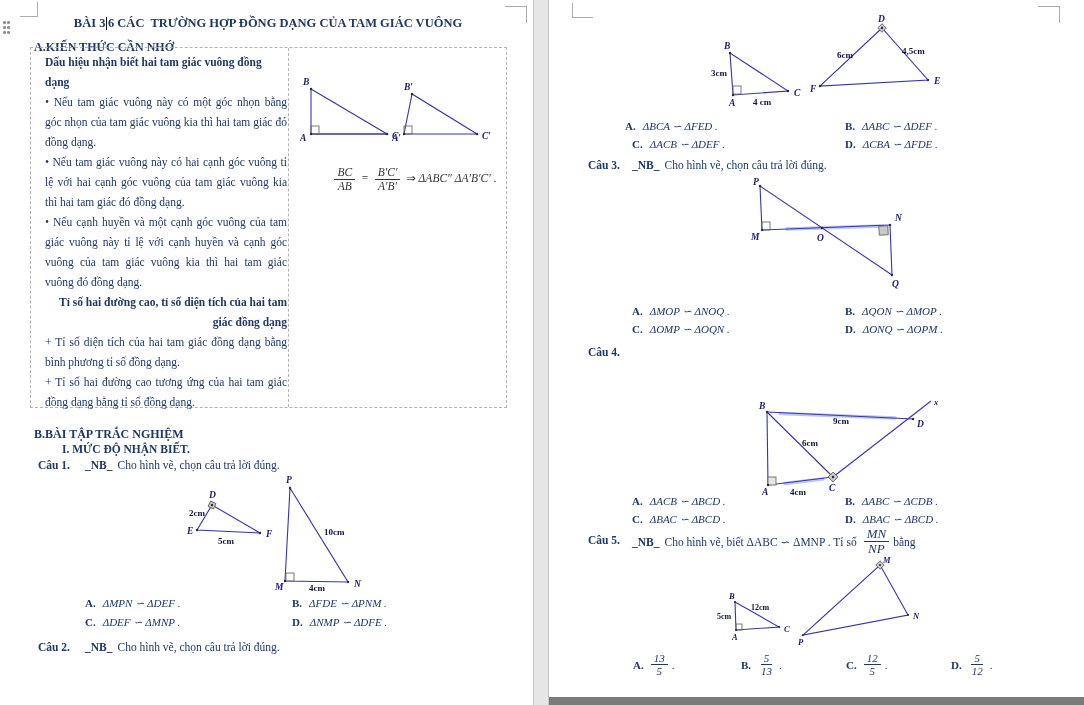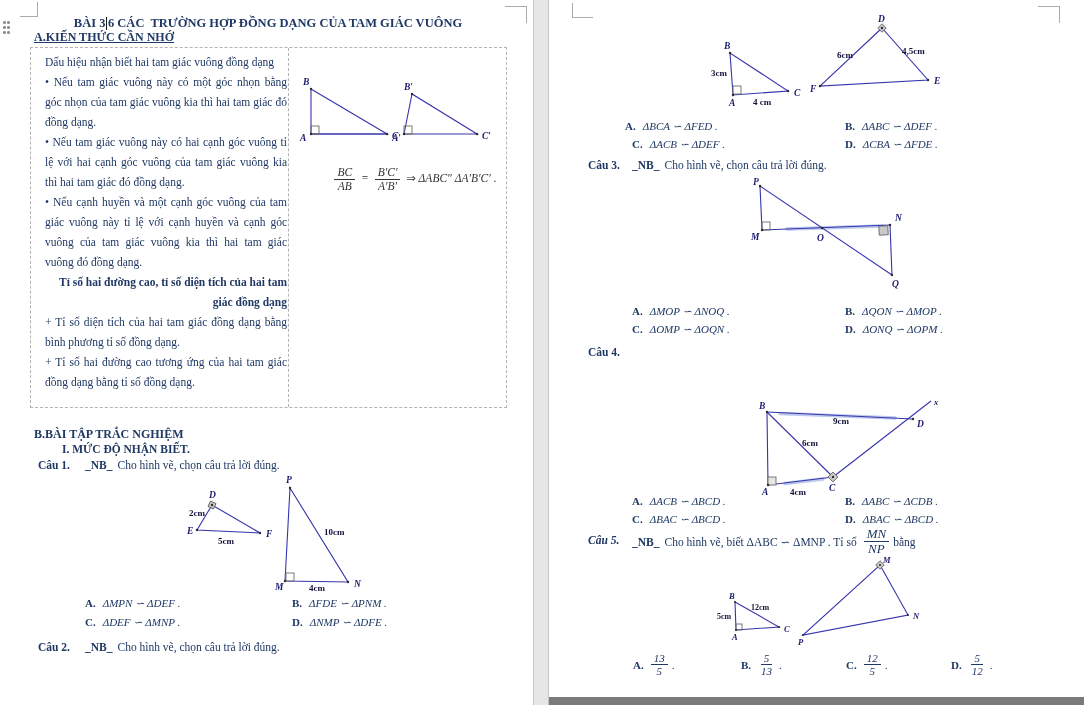--- a/index.html
+++ b/index.html
@@ -22,21 +22,21 @@
   .handle i{width:2.5px;height:2.5px;border-radius:50%;background:#8f8f8f;}
   .title{position:absolute;left:0;top:16px;width:536px;text-align:center;font-weight:bold;font-size:12.5px;}
   .title span{white-space:pre;text-align:right;}
   .caret{display:inline-block;width:1.5px;height:13px;background:#141414;vertical-align:text-bottom;margin:0 0.5px;}
   .h-section{position:absolute;font-weight:bold;font-size:12px;}
   
   #kbbox{position:absolute;left:30px;top:47px;width:477px;height:361px;border:1px dashed #b3b3b3;box-sizing:border-box;}
   #kbdiv{position:absolute;left:257px;top:0;height:100%;border-left:1px dashed #b3b3b3;}
   .kbtext{position:absolute;left:14px;top:4px;width:242px;font-size:11.5px;line-height:20px;}
   .kbtext p{margin:0;text-align:justify;}
-  .kbtext .kh1{font-weight:normal;text-align:left;}
+  .kbtext .kh1{font-weight:bold;text-align:left;}
   .kbtext .kh2{font-weight:bold;text-align:right;}
   .kbformula{position:absolute;left:280px;top:118px;width:206px;text-align:center;font-size:11.5px;font-style:italic;color:#333;white-space:nowrap;}
   .frac{display:inline-flex;flex-direction:column;align-items:center;vertical-align:middle;line-height:1.1;margin:0 3px;font-style:italic;}
   .frac .fn{padding:0 3px;border-bottom:1px solid currentColor;}
   .frac .fd{padding:0 3px;}
   .qlabel{position:absolute;font-weight:bold;font-size:11.5px;white-space:nowrap;}
   .qtext{position:absolute;font-size:11.5px;white-space:nowrap;}
   .qtext .nb{font-weight:bold;margin-right:5px;}
   .qpar{position:absolute;font-size:11.5px;line-height:15.5px;text-align:justify;white-space:normal;}
   .qpar .nb{font-weight:bold;margin-right:5px;}
@@ -70,21 +70,21 @@
       <i></i>
       <i></i>
     </div>
   <div class="crop br" style="left:20px;top:2px;width:17px;height:14px;"></div>
   <div class="crop tr" style="left:505px;top:6px;width:21px;height:16px;"></div>
 
   <div class="title">
     <span>BÀI 3</span><span class="caret"></span><span>6 CÁC  TRƯỜNG HỢP ĐỒNG DẠNG CỦA TAM GIÁC VUÔNG</span>
   </div>
 
-  <div class="h-section" style="left:34px;top:30px;text-decoration:underline;">A.KIẾN THỨC CẦN NHỚ</div>
+  <div class="h-section" style="left:34px;top:40px;">A.KIẾN THỨC CẦN NHỚ</div>
 
   <div id="kbbox">
     <div id="kbdiv"></div>
     <div class="kbtext">
       <p class="kh1">Dấu hiệu nhận biết hai tam giác vuông đồng dạng</p>
       <p>•  Nếu tam giác vuông này có một góc nhọn bằng góc nhọn của tam giác vuông kia thì hai tam giác đó đồng dạng.</p>
       <p>•  Nếu tam giác vuông này có hai cạnh góc vuông tỉ lệ với hai cạnh góc vuông của tam giác vuông kia thì hai tam giác đó đồng dạng.</p>
       <p>•  Nếu cạnh huyền và một cạnh góc vuông của tam giác vuông này tỉ lệ với cạnh huyền và cạnh góc vuông của tam giác vuông kia thì hai tam giác vuông đó đồng dạng.</p>
       <p class="kh2">Tỉ số hai đường cao, tỉ số diện tích của hai tam giác đồng dạng</p>
       <p>+  Tỉ số diện tích của hai tam giác đồng dạng bằng bình phương tỉ số đồng dạng.</p>
@@ -258,21 +258,21 @@
     <text class="dl" x="88" y="28">9cm</text>
     <text class="dl" x="57" y="50">6cm</text>
     <text class="dl" x="45" y="99">4cm</text>
   </svg>
 
   <div class="opt" style="left:83px;top:495px;"><span class="okey">A.</span><span class="otext">ΔACB ∽ ΔBCD .</span></div>
   <div class="opt" style="left:296px;top:495px;"><span class="okey">B.</span><span class="otext">ΔABC ∽ ΔCDB .</span></div>
   <div class="opt" style="left:83px;top:513px;"><span class="okey">C.</span><span class="otext">ΔBAC ∽ ΔBCD .</span></div>
   <div class="opt" style="left:296px;top:513px;"><span class="okey">D.</span><span class="otext">ΔBAC ∽ ΔBCD .</span></div>
 
-  <div class="qlabel" style="left:39px;top:534px;font-style:italic;">Câu 5.</div>
+  <div class="qlabel" style="left:39px;top:534px;">Câu 5.</div>
   <div class="qtext fracline" style="left:83px;top:527px;">
     <span class="nb">_NB_</span>
     <span>Cho hình vẽ, biết ΔABC ∽ ΔMNP . Tỉ số</span>
     <span class="frac" style="font-size:13px;">
         <span class="fn">MN</span>
         <span class="fd">NP</span>
       </span>
     <span>bằng</span>
   </div>
 

